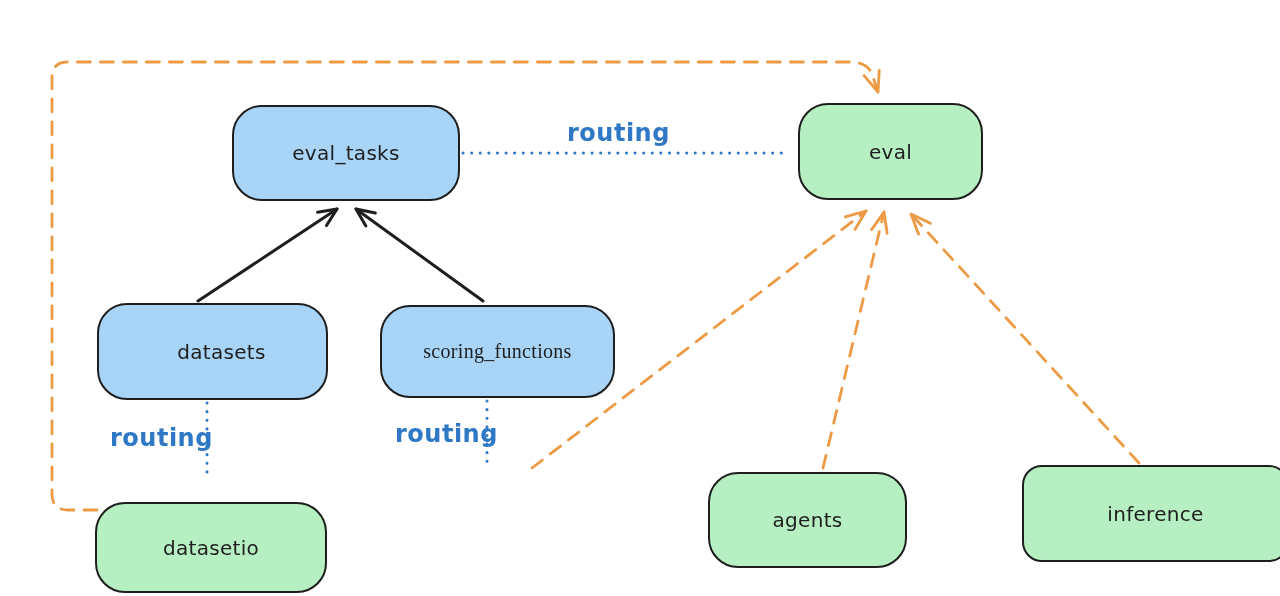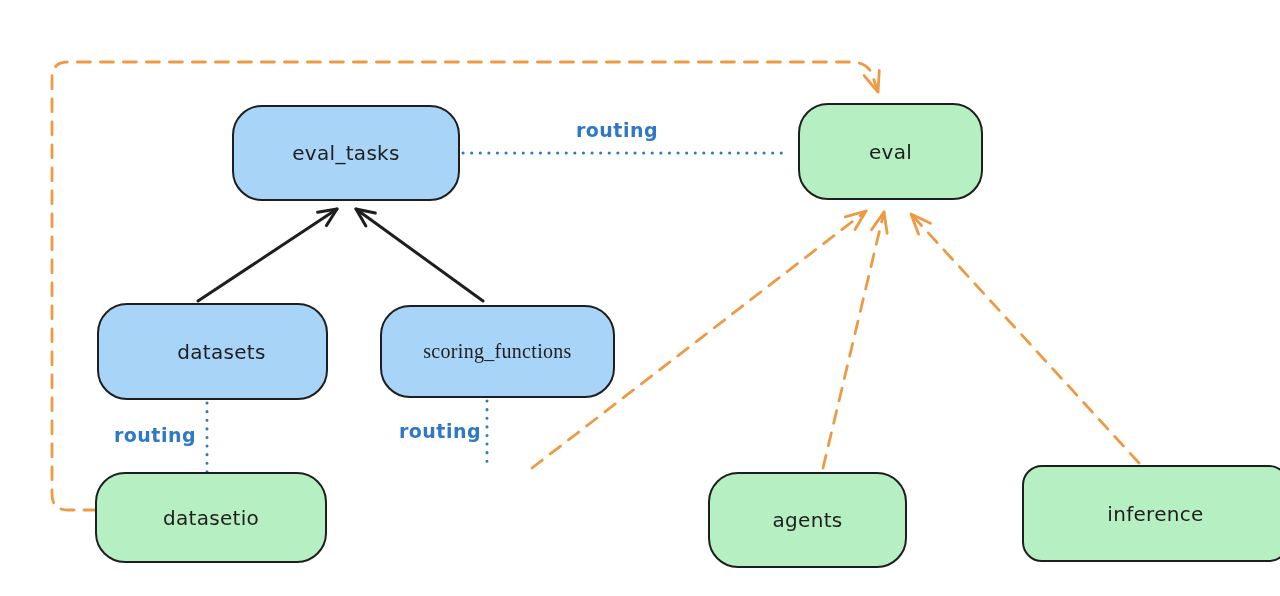--- a/index.html
+++ b/index.html
@@ -33,28 +33,28 @@
     display:flex;align-items:center;justify-content:center;
     font-size:20px;letter-spacing:0.3px;color:var(--stroke);
   }
   .node.blue{background:var(--blue-fill);}
   .node.green{background:var(--green-fill);}
 
   #n-eval-tasks{left:232px;top:105px;width:228px;height:96px;}
   #n-eval{left:798px;top:103px;width:185px;height:97px;align-items:center;}
   #n-datasets{left:97px;top:303px;width:231px;height:97px;padding-left:18px;}
   #n-scoring-functions{left:380px;top:305px;width:235px;height:93px;font-family:Liberation Serif, serif;}
-  #n-datasetio{left:95px;top:472px;width:232px;height:91px;}
+  #n-datasetio{left:95px;top:502px;width:232px;height:91px;}
   #n-scoring{left:385px;top:472px;width:233px;height:95px;}
   #n-agents{left:708px;top:472px;width:199px;height:96px;}
   #n-inference{left:1022px;top:465px;width:267px;height:97px;border-radius:20px;}
 
   .edge-label{
     position:absolute;
-    font-size:19px;font-weight:600;color:var(--blue);
+    font-size:24px;font-weight:600;color:var(--blue);
     text-align:center;letter-spacing:0.5px;
   }
   #lbl-routing-top{left:567px;top:119px;width:100px;}
   #lbl-routing-left{left:110px;top:424px;width:90px;}
   #lbl-routing-mid{left:395px;top:420px;width:90px;}
 </style>
 </head>
 <body>
 
 <div id="canvas">

